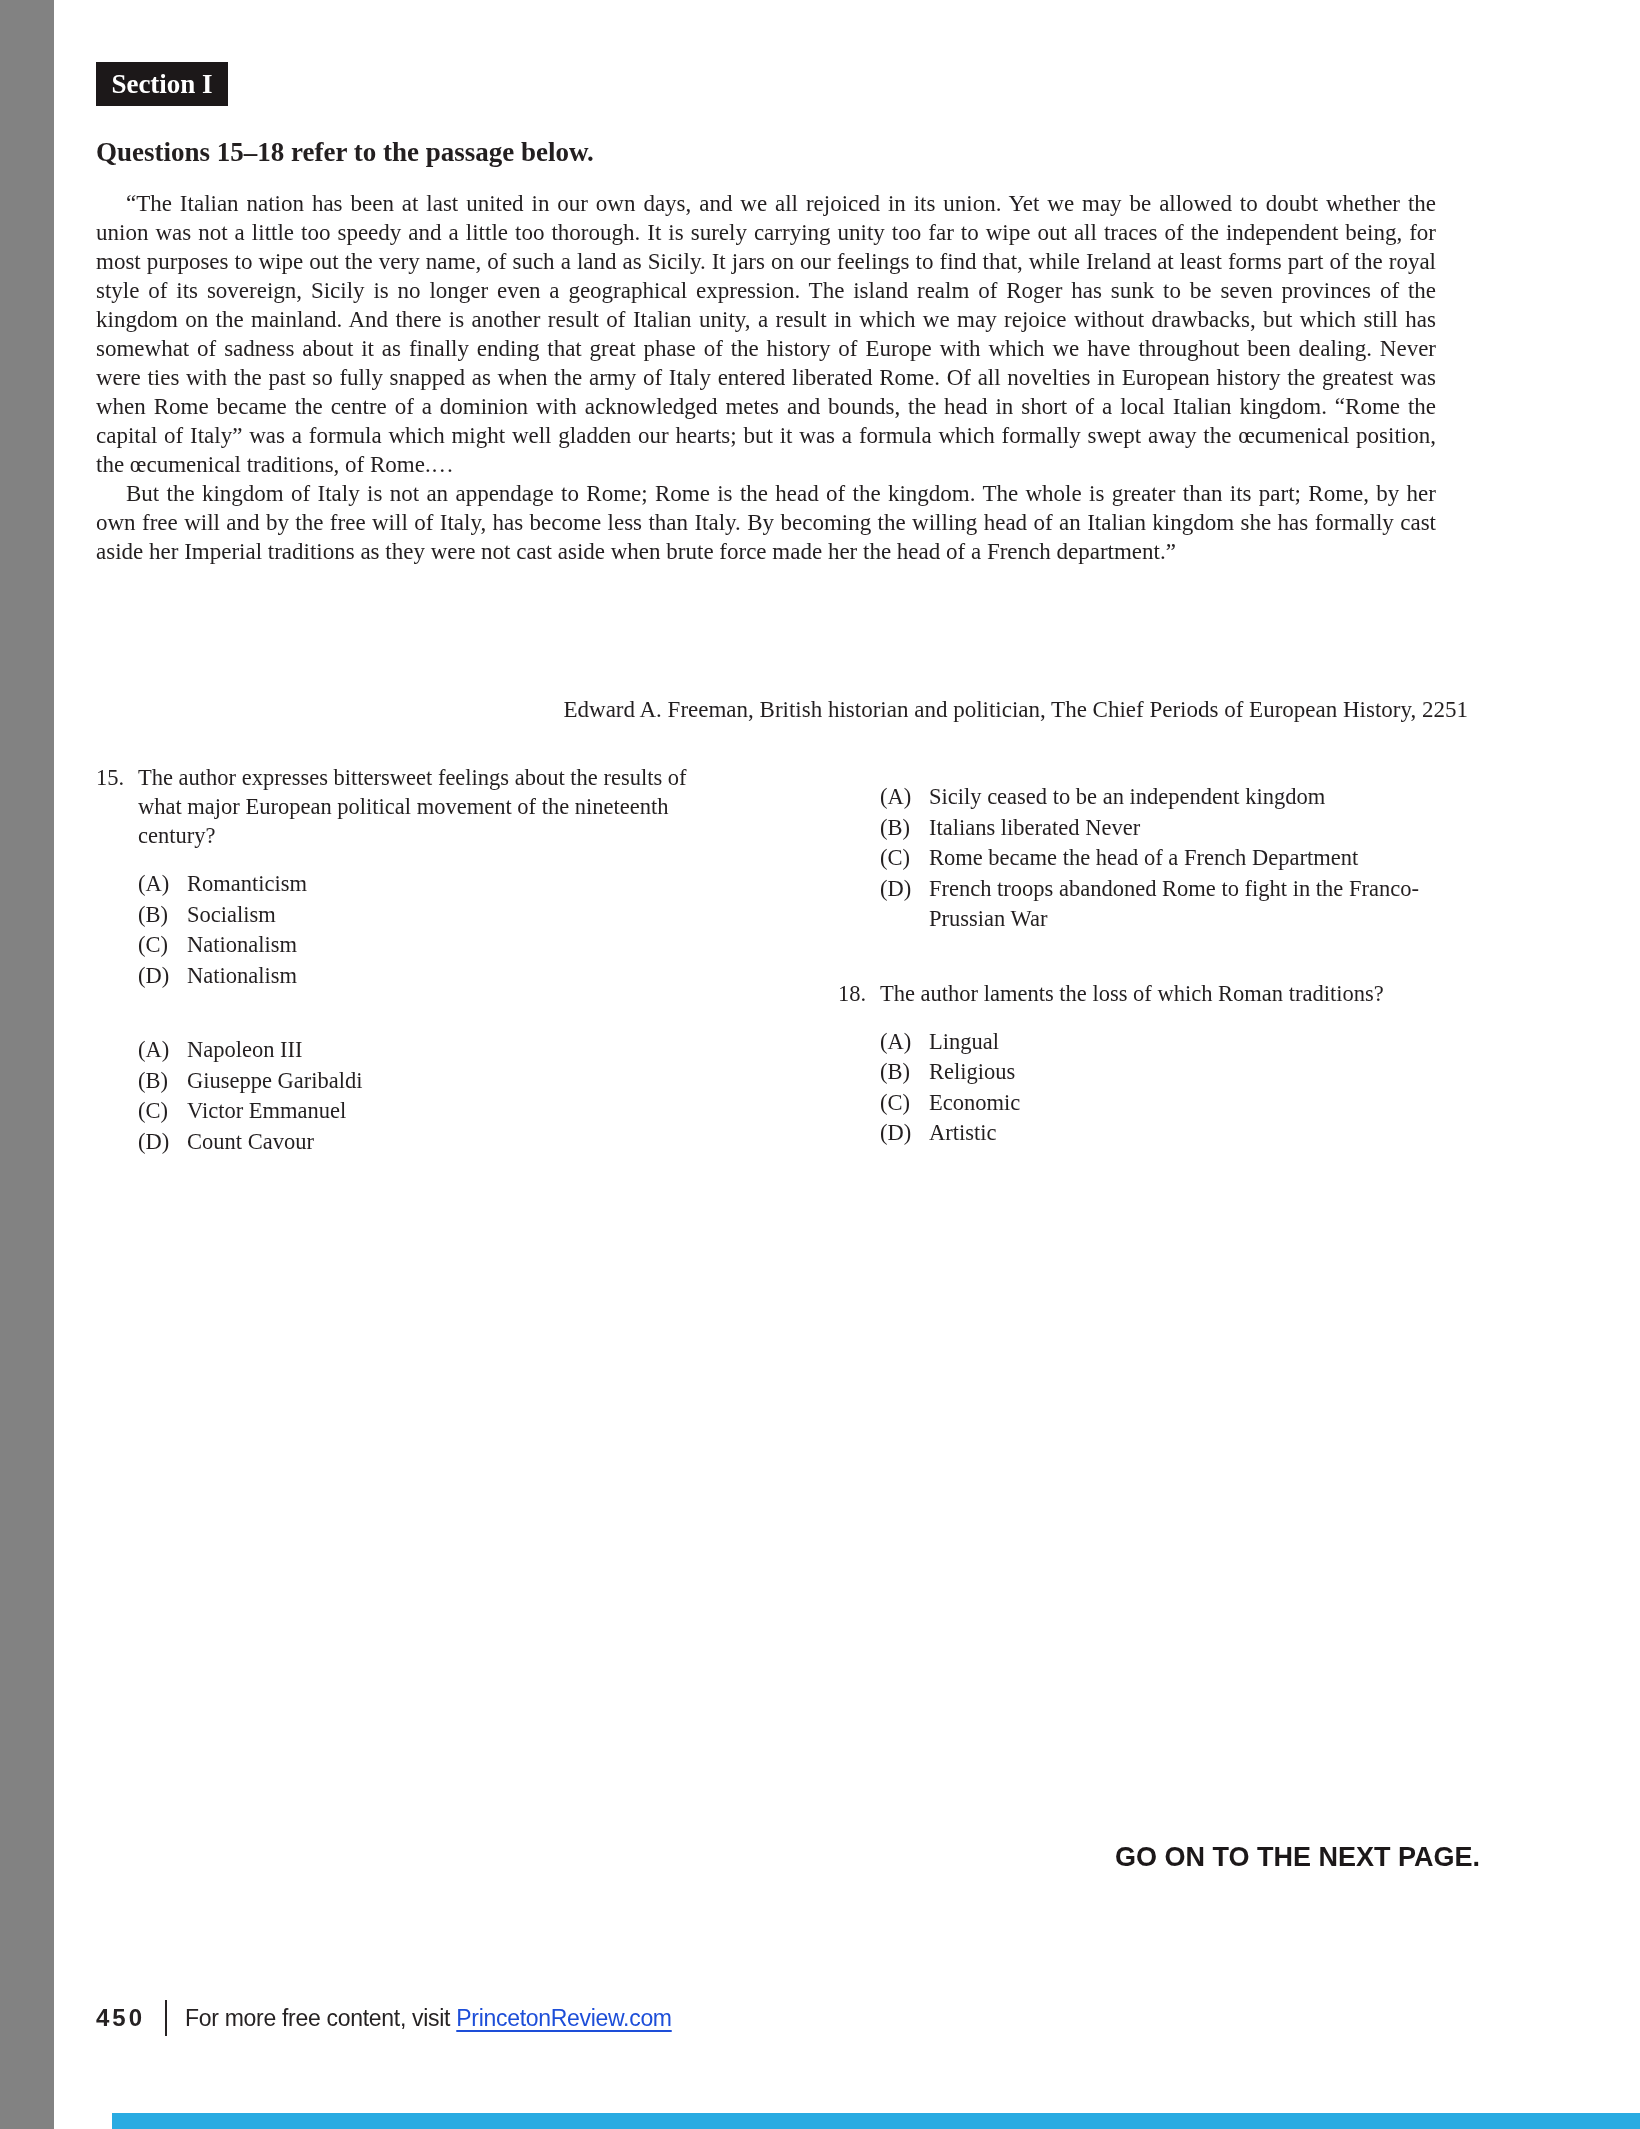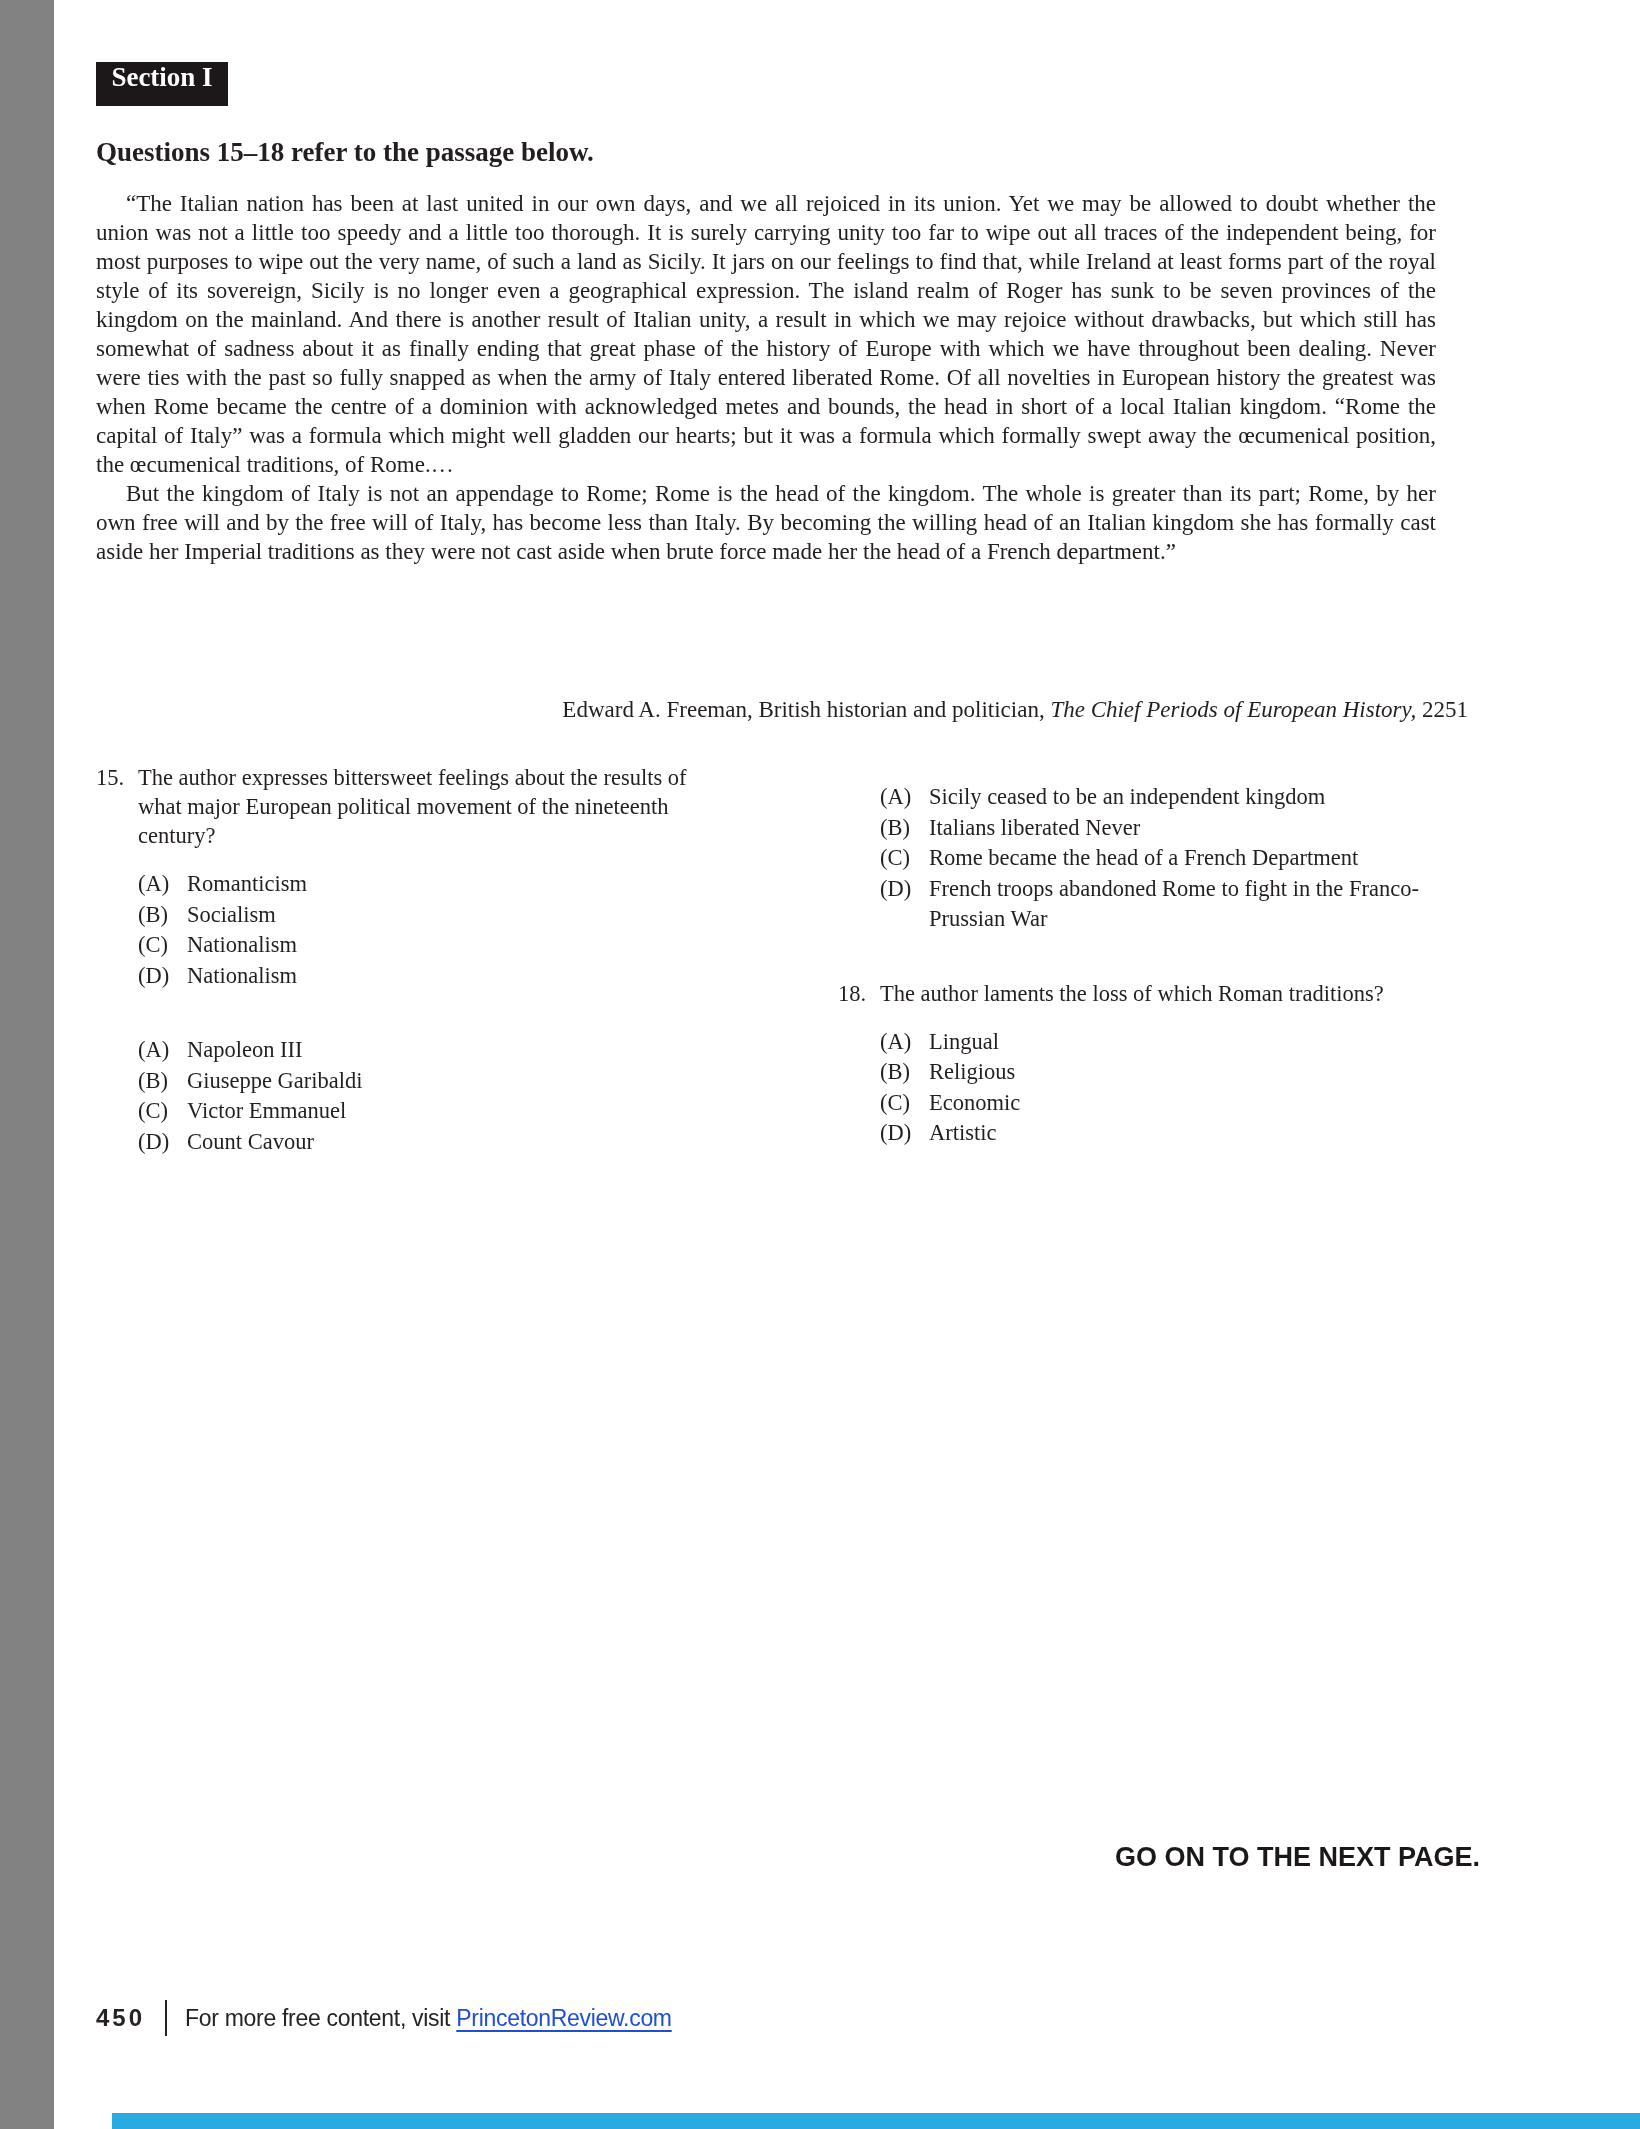--- a/index.html
+++ b/index.html
@@ -18,21 +18,21 @@
     left: 0; top: 0;
     width: 54px; height: 2129px;
     background: #828282;
   }
   .section-box {
     position: absolute;
     left: 96px; top: 62px;
     width: 132px; height: 44px;
     background: #1c1819;
     color: #ffffff;
-    display: flex; justify-content: center;
+    display: flex; align-items: center; justify-content: center;
     font-weight: bold;
     font-size: 27px;
   }
   .q-header {
     position: absolute;
     left: 96px; top: 137px;
     font-weight: bold;
     font-size: 27px;
   }
   .passage {
@@ -44,21 +44,21 @@
     text-align: justify;
   }
   .passage p { margin: 0; text-indent: 30px; }
   .attribution {
     position: absolute;
     left: 96px; top: 697px;
     width: 1372px;
     text-align: right;
     font-size: 23px;
   }
-  .attribution .book-title { font-style: italic; }
+  .attribution .book-title { }
   .col {
     position: absolute;
     top: 763px;
     font-size: 22.5px;
     line-height: 29px;
   }
   .col-left  { left: 96px;  width: 612px; }
   .col-right { left: 838px; width: 632px; }
   .question + .question { margin-top: 44px; }
   .qrow { display: flex; }

